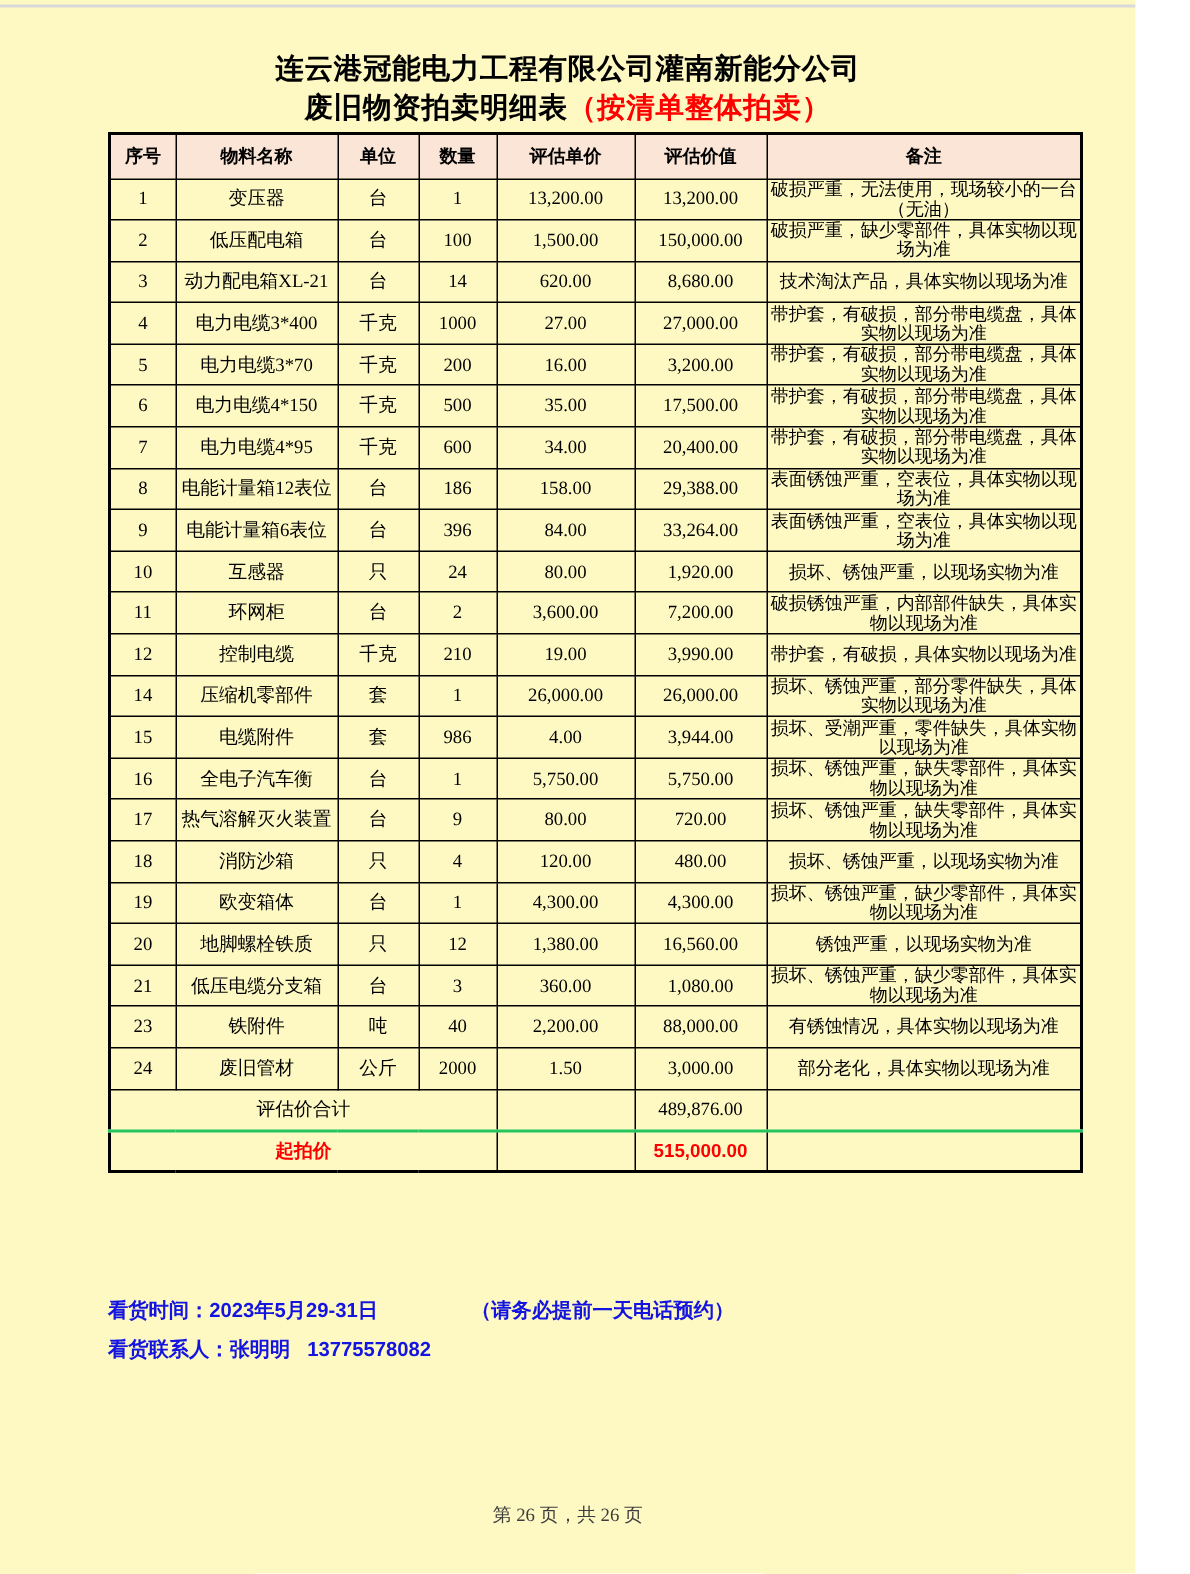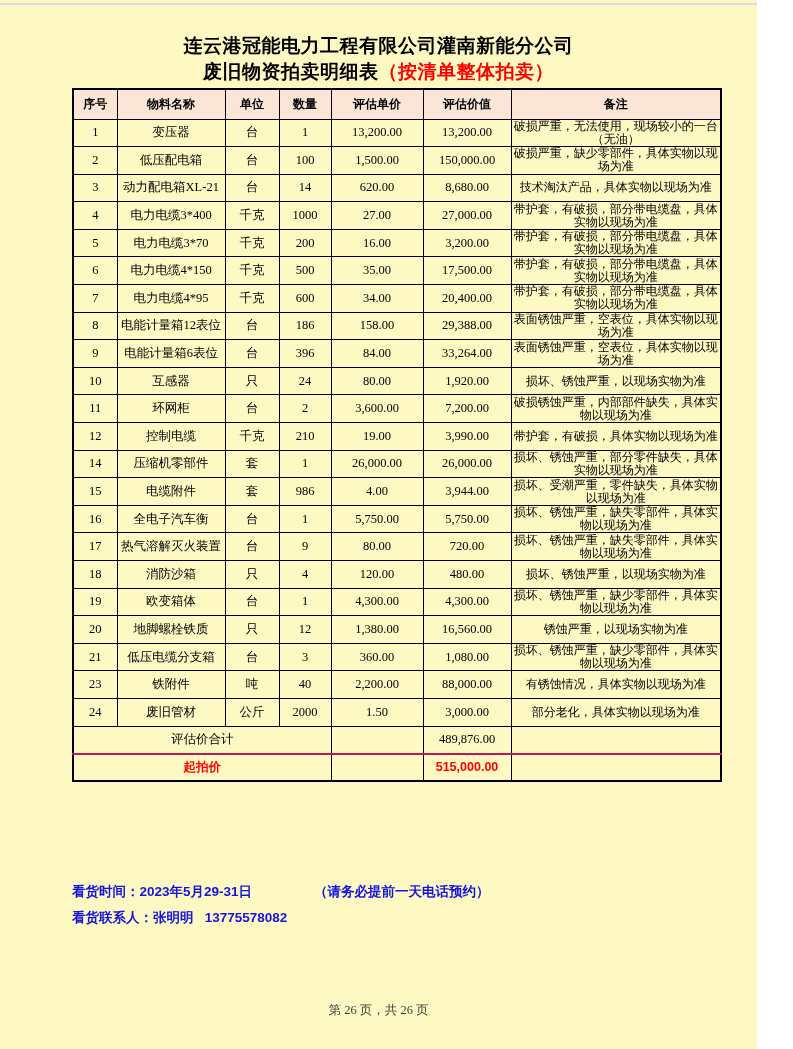--- a/index.html
+++ b/index.html
@@ -17,24 +17,24 @@
                border-collapse:collapse; table-layout:fixed;
                border:2.5px solid #000; }
   table.main th, table.main td { border:1px solid #000; text-align:center; vertical-align:middle;
                overflow:hidden; padding:0 1px; }
   table.main thead th { height:30px; background:#fbe5d6; font-size:12px; font-weight:bold;
                font-family:"Liberation Sans", sans-serif;margin-top:44px; }
   table.main tbody td { height:27.6px; font-size:12.5px;
                font-family:"Liberation Serif", serif; color:#000; }
   table.main td.remark { font-size:12px; line-height:13px; padding:0 2px; }
   tr.total-row td { height:31px; font-size:13px; }
-  tr.start-row td { height:31px; font-size:13px; border-top:2px solid #be185d; }
+  tr.start-row td { height:31px; font-size:13px; border-top:2px solid #22c55e; }
   .red-bold { color:#ff0000 !important; font-weight:bold; font-family:"Liberation Sans", sans-serif !important; }
 
-  .info { position:absolute; left:72px; top:879px; color:#1414e0; font-weight:bold;
+  .info { position:absolute; left:72px; top:861px; color:#1414e0; font-weight:bold;
           font-size:13.5px; font-family:"Liberation Sans", sans-serif; }
   .info .info-line { height:26px; line-height:26px; white-space:pre; }
   .info .note-gap { margin-left:62px; }
 
   .page-footer { position:absolute; top:1002px; left:0; width:100%; text-align:center;
                  font-family:"Liberation Serif", serif; font-size:12.5px; color:#3d3d3d; }
 </style>
 </head>
 <body>
 

